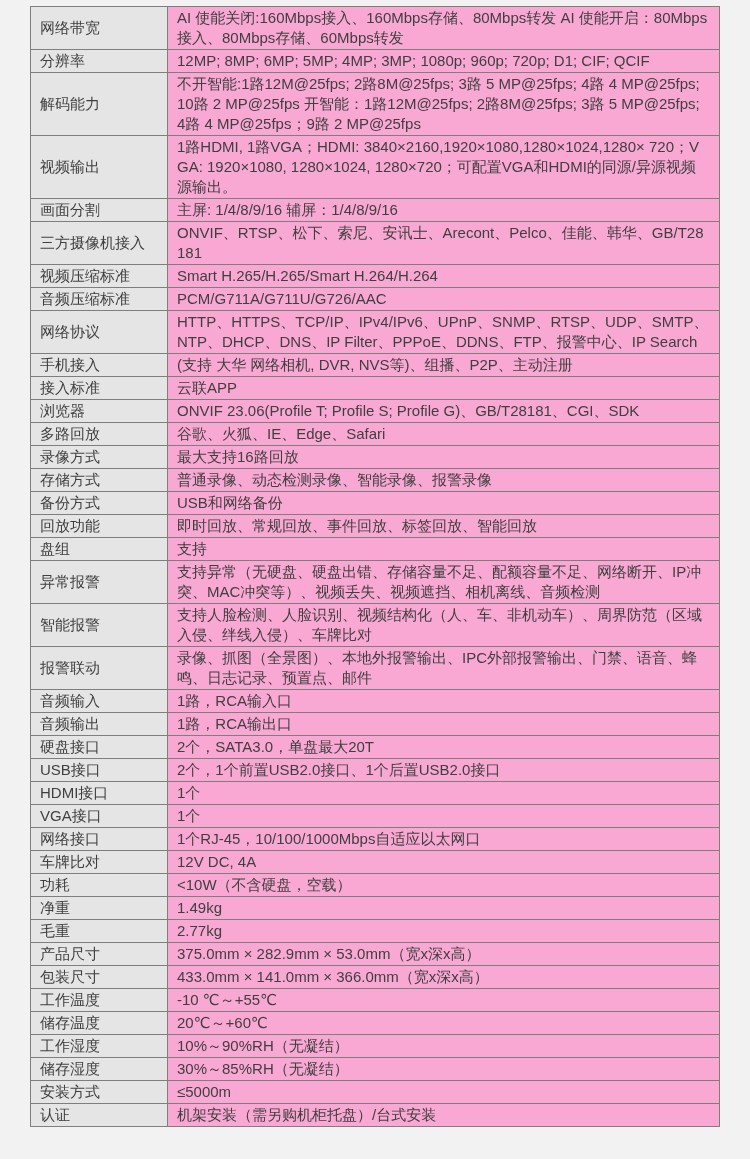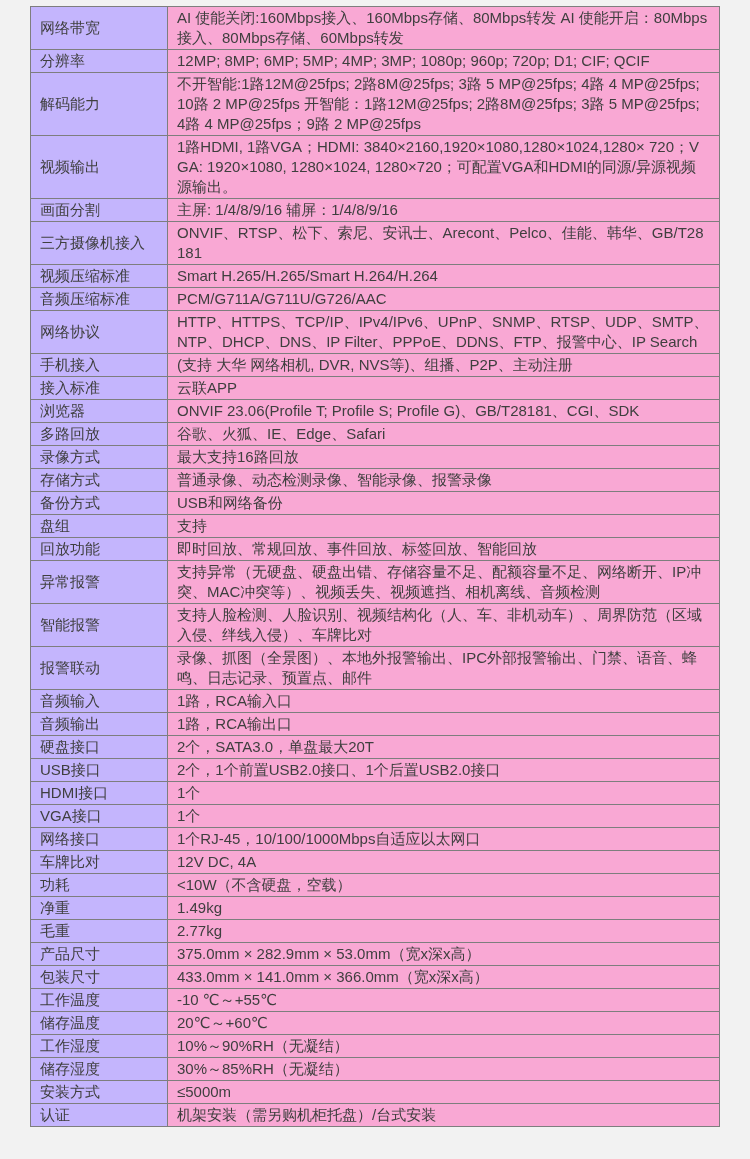--- a/index.html
+++ b/index.html
@@ -30,21 +30,21 @@
   td {
     border: 1px solid #7e7e7e;
     font-size: 15px;
     line-height: 20px;
     padding: 1px 9px;
     vertical-align: middle;
     word-break: break-all;
   }
   td.spec-label {
     width: 118px;
-    background: #c4b5fd;
+    background: #e5e5e5;
   }
   td.spec-value {
     background: #f9a8d4;
   }
 </style>
 </head>
 <body>
 
 <div class="spec-wrap">
   <table class="spec-table">
@@ -107,26 +107,26 @@
         </tr>
         <tr>
           <td class="spec-label">存储方式</td>
           <td class="spec-value">普通录像、动态检测录像、智能录像、报警录像</td>
         </tr>
         <tr>
           <td class="spec-label">备份方式</td>
           <td class="spec-value">USB和网络备份</td>
         </tr>
         <tr>
+          <td class="spec-label">回放功能</td>
+          <td class="spec-value">即时回放、常规回放、事件回放、标签回放、智能回放</td>
+        </tr>
+        <tr>
           <td class="spec-label">盘组</td>
           <td class="spec-value">支持</td>
-        </tr>
-        <tr>
-          <td class="spec-label">回放功能</td>
-          <td class="spec-value">即时回放、常规回放、事件回放、标签回放、智能回放</td>
         </tr>
         <tr>
           <td class="spec-label">异常报警</td>
           <td class="spec-value">支持异常（无硬盘、硬盘出错、存储容量不足、配额容量不足、网络断开、IP冲突、MAC冲突等）、视频丢失、视频遮挡、相机离线、音频检测</td>
         </tr>
         <tr>
           <td class="spec-label">智能报警</td>
           <td class="spec-value">支持人脸检测、人脸识别、视频结构化（人、车、非机动车）、周界防范（区域入侵、绊线入侵）、车牌比对</td>
         </tr>
         <tr>

